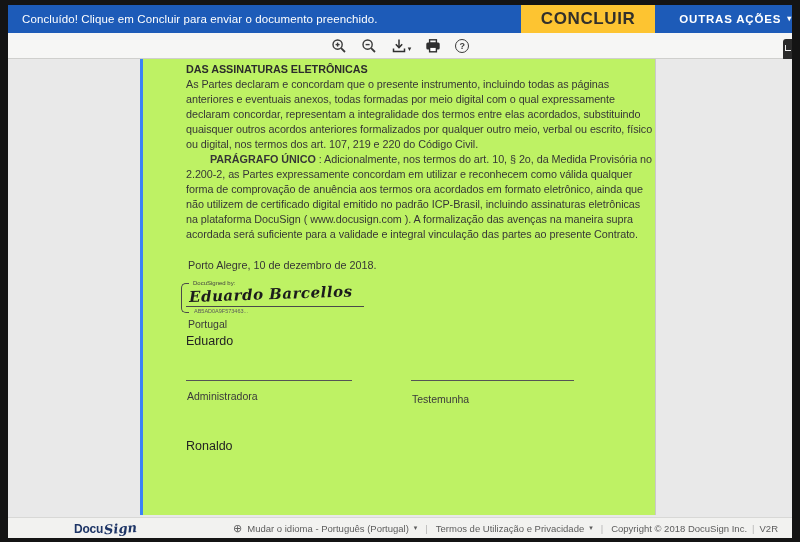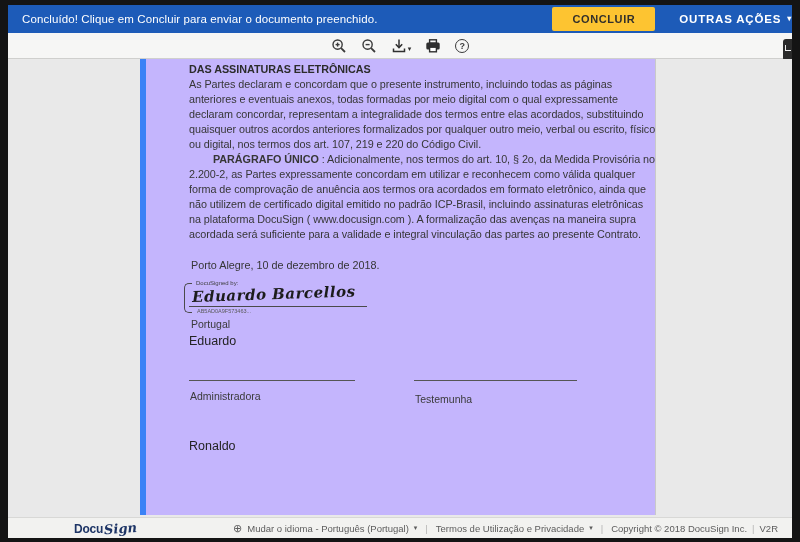--- a/index.html
+++ b/index.html
@@ -17,21 +17,21 @@
   
   .topbar {
     position:absolute; left:0; top:0; width:784px; height:28px;
     background:#1d5bb8; display:flex; align-items:center;
   }
   .topbar-msg {
     color:#ffffff; font-size:11.5px; margin-left:14px; flex:1 1 auto;
     letter-spacing:0.1px;
   }
   .btn-conclude {
-    background:#fdc431; color:#32302b; font-weight:bold; font-size:11px;
+    background:#fdc431; color:#32302b; font-weight:bold; font-size:17px;
     letter-spacing:0.6px; border:none; border-radius:2px;
     padding:6px 20px; margin-right:24px; cursor:pointer;
     font-family:"Liberation Sans", sans-serif;
   }
   .other-actions {
     color:#ffffff; font-weight:bold; font-size:11.5px; letter-spacing:0.8px;
     margin-right:0; display:flex; align-items:center; gap:6px; cursor:pointer;
     white-space:nowrap;
   }
   .caret { font-size:8px; line-height:1; }
@@ -57,21 +57,21 @@
     content:""; position:absolute; left:2px; top:6px; width:5px; height:5px;
     border-left:1.5px solid #f0f0f0; border-bottom:1.5px solid #f0f0f0;
   }
   
   .doc-area {
     position:absolute; left:0; top:54px; width:784px; height:458px;
     background:#e9e9e9;
   }
   .page {
     position:absolute; left:132px; top:0; width:516px; height:456px;
-    background:#c4b5fd; border-left:6px solid #3b82f6; border-right:1px solid #c9c9c9;
+    background:#bef264; border-left:3px solid #3b82f6; border-right:1px solid #c9c9c9;
     overflow:hidden;
   }
   .doc-text {
     position:absolute; left:43px; top:3px; width:468px;
     font-size:10.8px; line-height:15px; color:#363636; letter-spacing:-0.05px;
   }
   .doc-heading { font-weight:bold; color:#2c2c2c; }
   .bold-label { font-weight:bold;padding-left:24px; }
   .doc-url { }
   .date-line {

